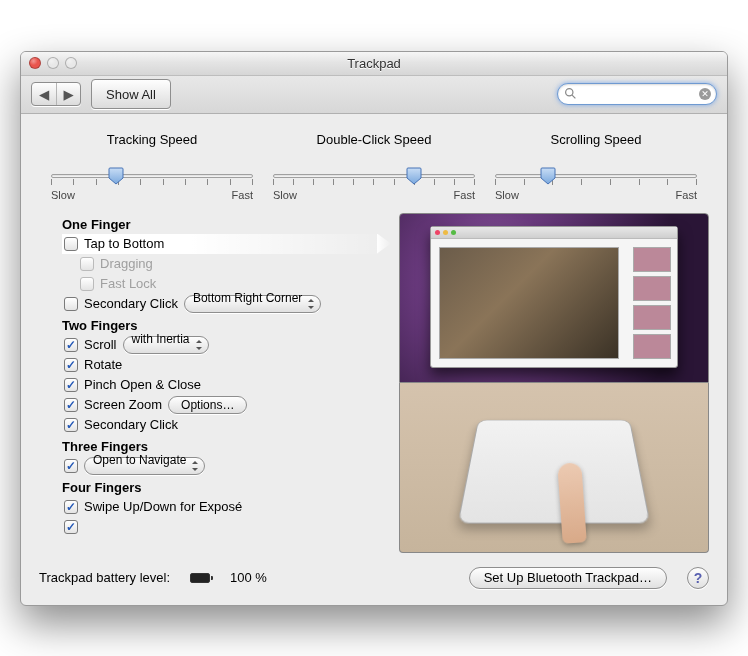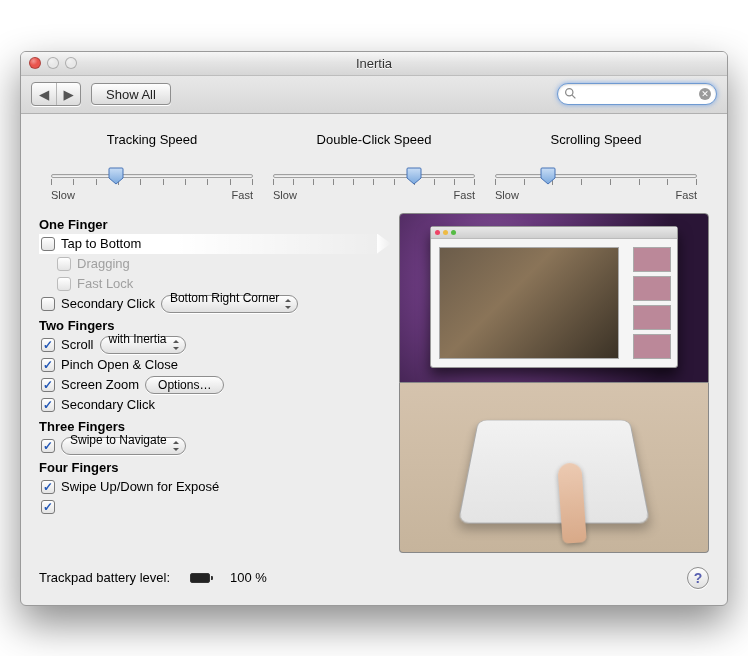--- a/index.html
+++ b/index.html
@@ -62,21 +62,21 @@
     background: linear-gradient(#fefefe, #dcdcdc);
   }
   .seg-btn {
     width: 24px; height: 22px;
     display: flex; align-items: center; justify-content: center;
     border: none; background: transparent;
     color: #555;
   }
   .seg-btn + .seg-btn { border-left: 1px solid #b5b5b5; }
   .pill-btn {
-    height: 22px;
+    height: 30px;
     padding: 0 14px;
     border: 1px solid #8e8e8e;
     border-radius: 4px;
     background: linear-gradient(#fefefe, #dcdcdc);
     box-shadow: 0 1px 0 #fff;
     font-size: 13px;
     color: #222;
   }
   .toolbar-spacer { flex: 1; }
   .searchwrap {
@@ -141,20 +141,21 @@
     width: 100%;
     display: flex; justify-content: space-between;
     font-size: 11px; color: #444; margin-top: 4px;
   }
 
   
   .main-split {
     display: flex;
     padding: 4px 18px 14px;
     gap: 14px;
+    margin-left: 23px;
   }
   .options-col { flex: 1; }
   .preview-col {
     width: 310px;
     display: flex; flex-direction: column;
     gap: 0;
   }
   .preview-top, .preview-bot {
     width: 100%;
     height: 170px;
@@ -320,21 +321,21 @@
 <body>
 
 <div class="window">
 
   <div class="titlebar">
     <div class="traffic">
       <div class="tl" style="--c:#e9544d"></div>
       <div class="tl" style="--c:#e8e8e8"></div>
       <div class="tl" style="--c:#e8e8e8"></div>
     </div>
-    <span class="title-text">Inertia</span>
+    <span class="title-text">Trackpad</span>
   </div>
 
   <div class="toolbar">
     <div class="seg-group">
       <button class="seg-btn">
         <span>◀</span>
       </button>
       <button class="seg-btn">
         <span>▶</span>
       </button>
@@ -469,36 +470,40 @@
       </div>
 
       <div class="group-head">Two Fingers</div>
       <div class="opt-row">
         <span class="chk checked"></span>
         <span class="opt-label">Scroll</span>
         <span class="popup">with Inertia</span>
       </div>
       <div class="opt-row">
         <span class="chk checked"></span>
+        <span class="opt-label">Rotate</span>
+      </div>
+      <div class="opt-row">
+        <span class="chk checked"></span>
         <span class="opt-label">Pinch Open &amp; Close</span>
       </div>
       <div class="opt-row">
         <span class="chk checked"></span>
         <span class="opt-label">Screen Zoom</span>
         <button class="mini-btn">Options…</button>
       </div>
       <div class="opt-row">
         <span class="chk checked"></span>
         <span class="opt-label">Secondary Click</span>
       </div>
 
       <div class="group-head">Three Fingers</div>
       <div class="opt-row">
         <span class="chk checked"></span>
-        <span class="popup">Swipe to Navigate</span>
+        <span class="popup">Open to Navigate</span>
       </div>
 
       <div class="group-head">Four Fingers</div>
       <div class="opt-row">
         <span class="chk checked"></span>
         <span class="opt-label">Swipe Up/Down for Exposé</span>
       </div>
       <div class="opt-row">
         <span class="chk checked"></span>
       </div>
@@ -522,16 +527,17 @@
         <div class="finger"></div>
       </div>
     </div>
   </div>
 
   <div class="footer">
     <span>Trackpad battery level:</span>
     <span class="battery-icon"></span>
     <span>100 %</span>
     <div class="footer-spacer"></div>
+    <button class="big-btn">Set Up Bluetooth Trackpad…</button>
     <button class="help-btn">?</button>
   </div>
 
 </div>
 
 </body></html>

